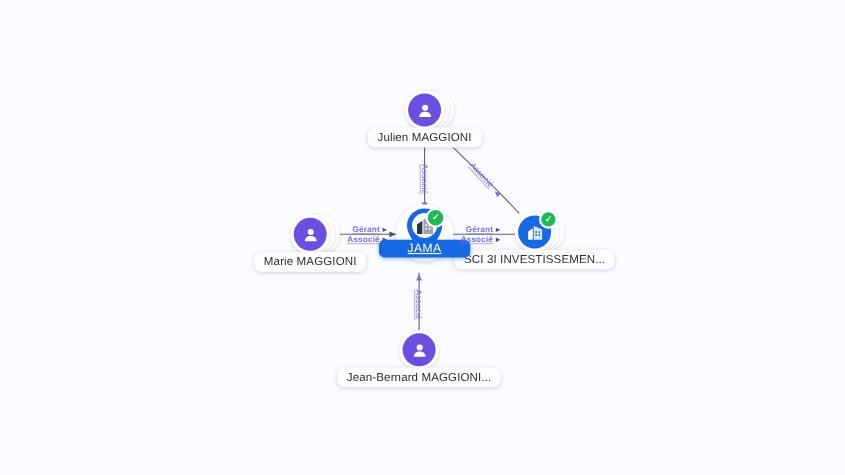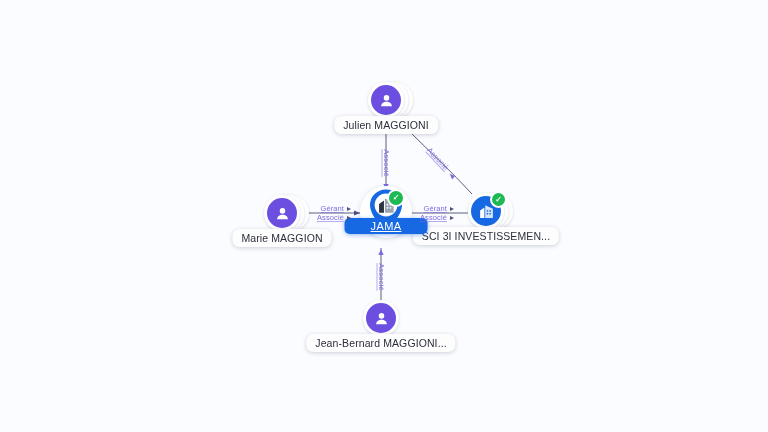--- a/index.html
+++ b/index.html
@@ -63,21 +63,21 @@
   }
   .jama-badge{
     position:absolute;left:50%;transform:translateX(-50%);
     background:#1668e3;color:#fff;border-radius:5px;
     padding:2px 26px;font-size:11px;letter-spacing:.4px;
     box-shadow:0 1px 4px rgba(22,104,227,.45);
     text-decoration:underline;
   }
 
   
-  .roles{position:absolute;transform:translate(-50%,-50%);text-align:right;}
+  .roles{position:absolute;transform:translate(-50%,-50%);text-align:right;font-weight:bold;}
   .role-row{display:flex;align-items:center;gap:3px;justify-content:flex-end;}
   .role-txt{
     font-size:7.5px;color:#7b6ce0;
     text-decoration:underline;text-decoration-color:rgba(123,108,224,.55);
     white-space:nowrap;letter-spacing:.1px;
   }
   .arrow-mark{
     width:0;height:0;border-left:4px solid #4a4f85;
     border-top:2.6px solid transparent;border-bottom:2.6px solid transparent;
   }
@@ -134,21 +134,21 @@
       <div class="layer l2"></div>
       <div class="layer l1">
         <div class="avatar person">
           <svg width="17" height="17" viewBox="0 0 24 24" fill="#ffffff">
             <circle cx="12" cy="8.3" r="3.9"></circle>
             <path d="M4.4 20.2c0-4.3 3.4-6.6 7.6-6.6s7.6 2.3 7.6 6.6z"></path>
           </svg>
         </div>
       </div>
     </div>
-    <div class="nlabel">Marie MAGGION</div>
+    <div class="nlabel">Marie MAGGIONI</div>
   </div>
 
   <div class="node" style="left:486px;top:211px;">
     <div class="stack">
       <div class="layer l3"></div>
       <div class="layer l2"></div>
       <div class="layer l1">
         <div class="avatar company">
           <svg width="17" height="17" viewBox="0 0 24 24" fill="#ffffff">
             <path d="M3 21V10.5l6-4.2V21z"></path>

